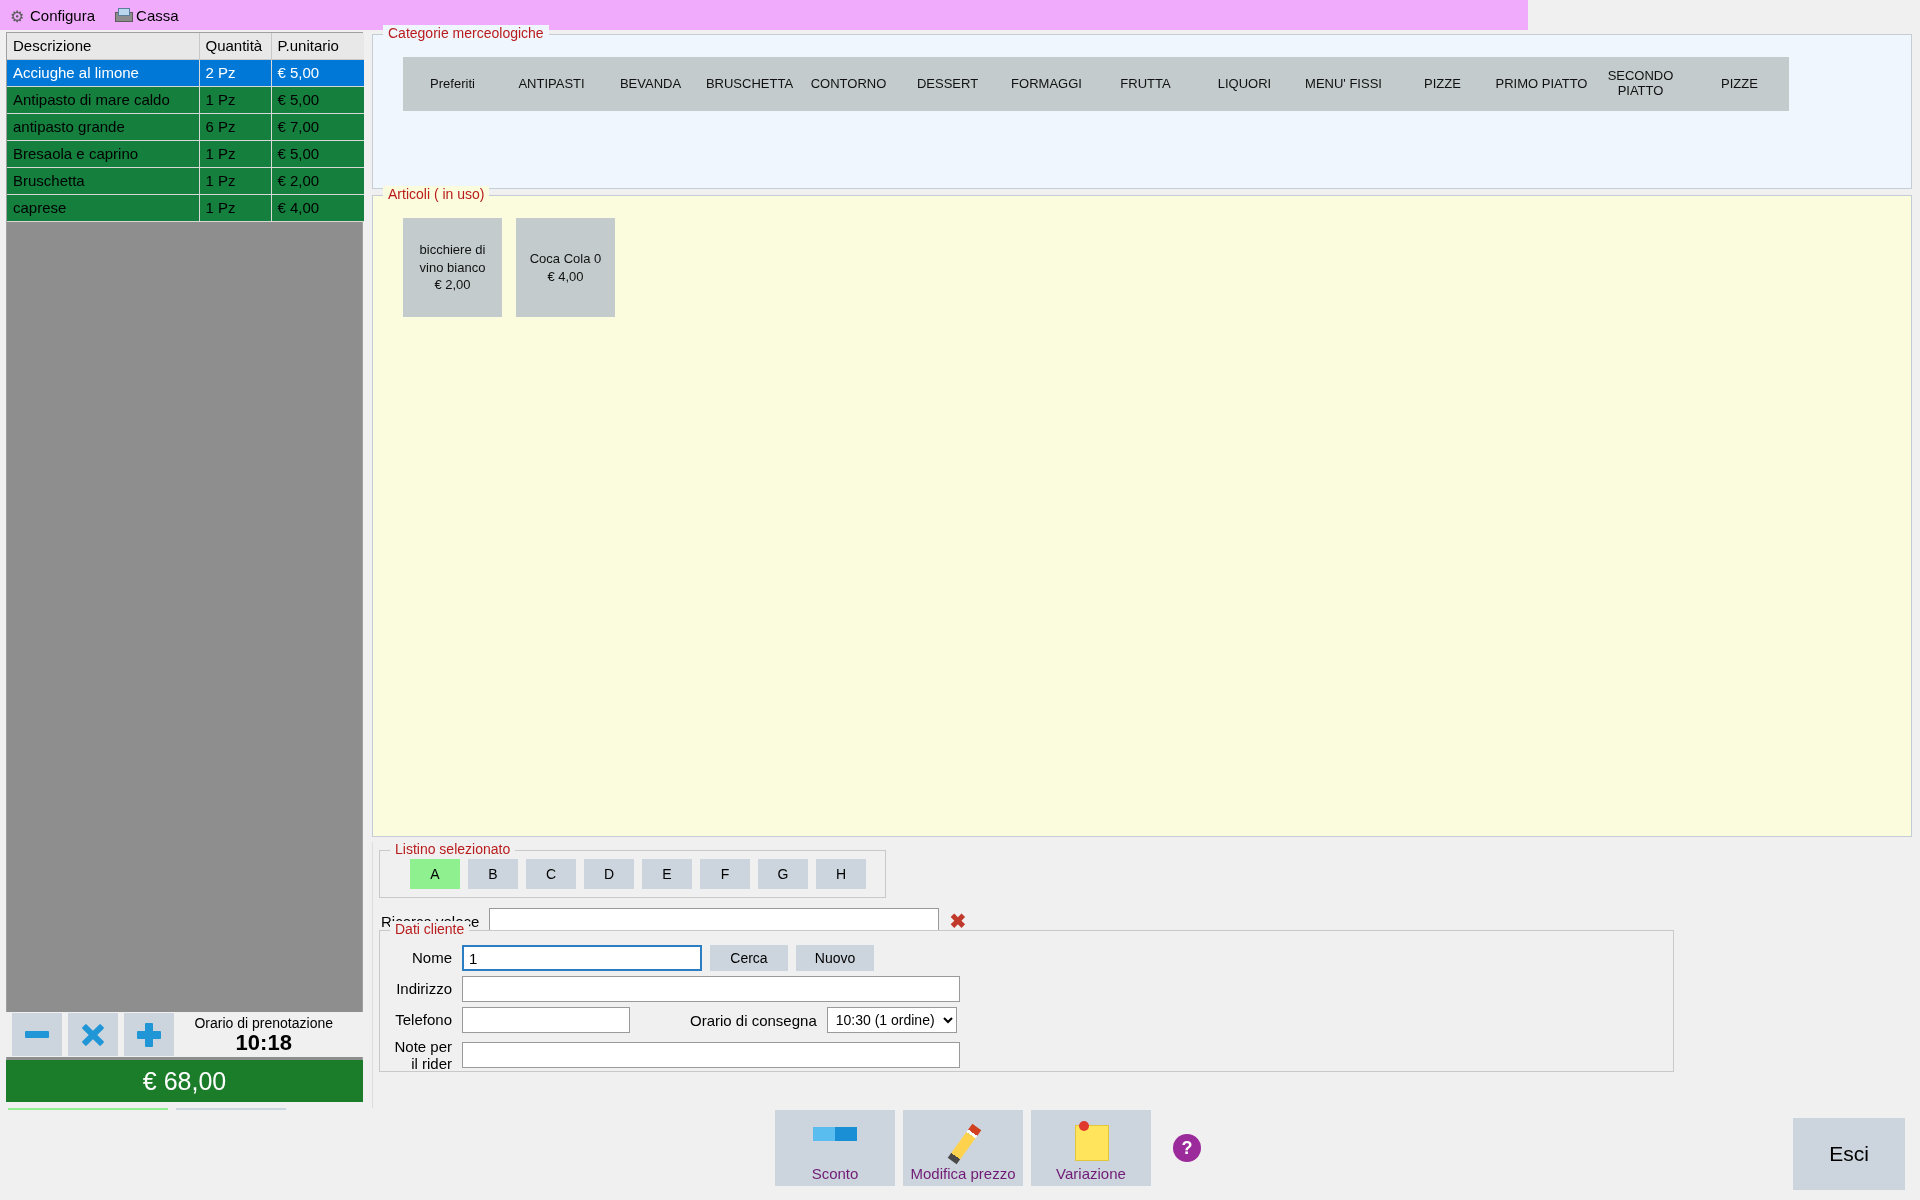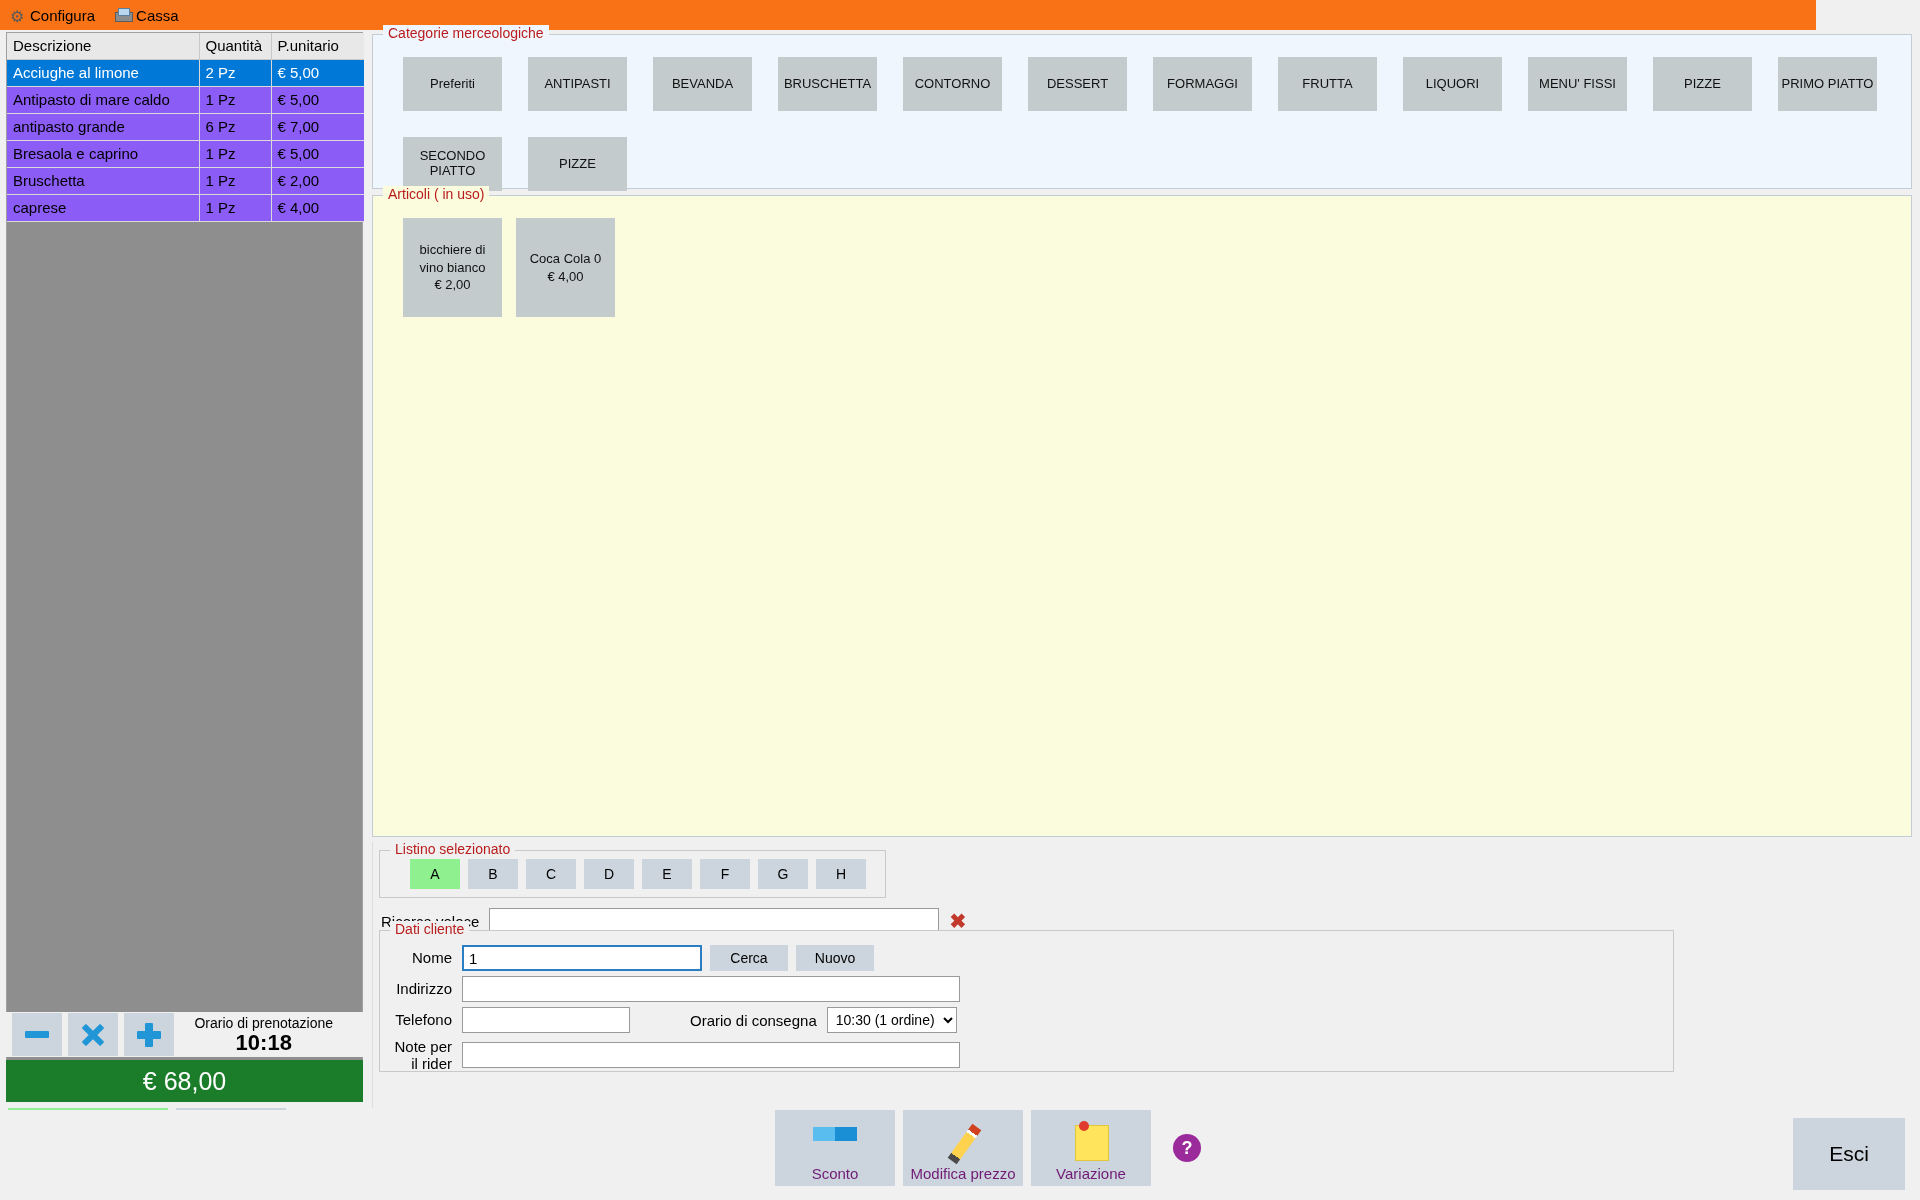--- a/index.html
+++ b/index.html
@@ -6,22 +6,22 @@
   html, body {
     width: 1920px; height: 1200px;
     font-family: "Liberation Sans", sans-serif;
     background: #f0f0f0;
     overflow: hidden;
   }
   body { position: relative; }
 
   
   #menubar {
-    position: absolute; left: 0; top: 0; width: 1816px; height: 30px;
-    background: #f97316;
+    position: absolute; left: 0; top: 0; width: 1528px; height: 30px;
+    background: #f0abfc;
     display: flex; align-items: center;
   }
   .menu-item {
     display: flex; align-items: center; gap: 5px;
     padding: 2px 10px; font-size: 15px; color: #000;
     cursor: default;
   }
 
   
   #left-panel {
@@ -31,21 +31,21 @@
     display: flex; flex-direction: column;
   }
   #order-table { width: 100%; border-collapse: collapse; table-layout: fixed; }
   #order-table th {
     background: #e8e8e8; color: #000; font-weight: normal; font-size: 15px;
     text-align: left; padding: 4px 6px; height: 26px;
     border-right: 1px solid #c8c8c8; border-bottom: 1px solid #c8c8c8;
   }
   #order-table th:last-child { border-right: none; }
   #order-table td {
-    background: #8b5cf6; font-size: 15px; padding: 3px 6px; height: 27px;
+    background: #15803d; font-size: 15px; padding: 3px 6px; height: 27px;
     border-right: 1px solid #d8d8d8; border-bottom: 1px solid #d8d8d8;
     white-space: nowrap; overflow: hidden;
   }
   #order-table td:last-child { border-right: none; }
   #order-table tr.selected td { background: #0078d7; color: #fff; }
   .col-desc { width: 192px; }
   .col-qty  { width: 72px; }
   .col-price{ width: 93px; }
 
   #list-filler { flex: 1; background: #8e8e8e; }
@@ -122,21 +122,21 @@
     position: absolute; top: -10px; left: 10px; padding: 0 5px;
     font-size: 14px; color: #b91c1c;
   }
   #cat-group {
     left: 372px; top: 34px; width: 1540px; height: 155px;
     background: #eff6fd;
   }
   #cat-group .gb-title { background: #eff6fd; }
   #cat-grid {
     position: absolute; left: 30px; top: 22px; right: 10px;
-    display: flex; flex-wrap: wrap; gap: 26px;
+    display: flex; flex-wrap: wrap; gap: 0;
   }
   .cat-btn {
     width: 99px; height: 54px; background: #c3cbcc; border: none;
     font-size: 13px; color: #111; display: flex; align-items: center;
     justify-content: center; text-align: center; line-height: 1.15;
     padding: 2px;
   }
 
   
   #art-group {

